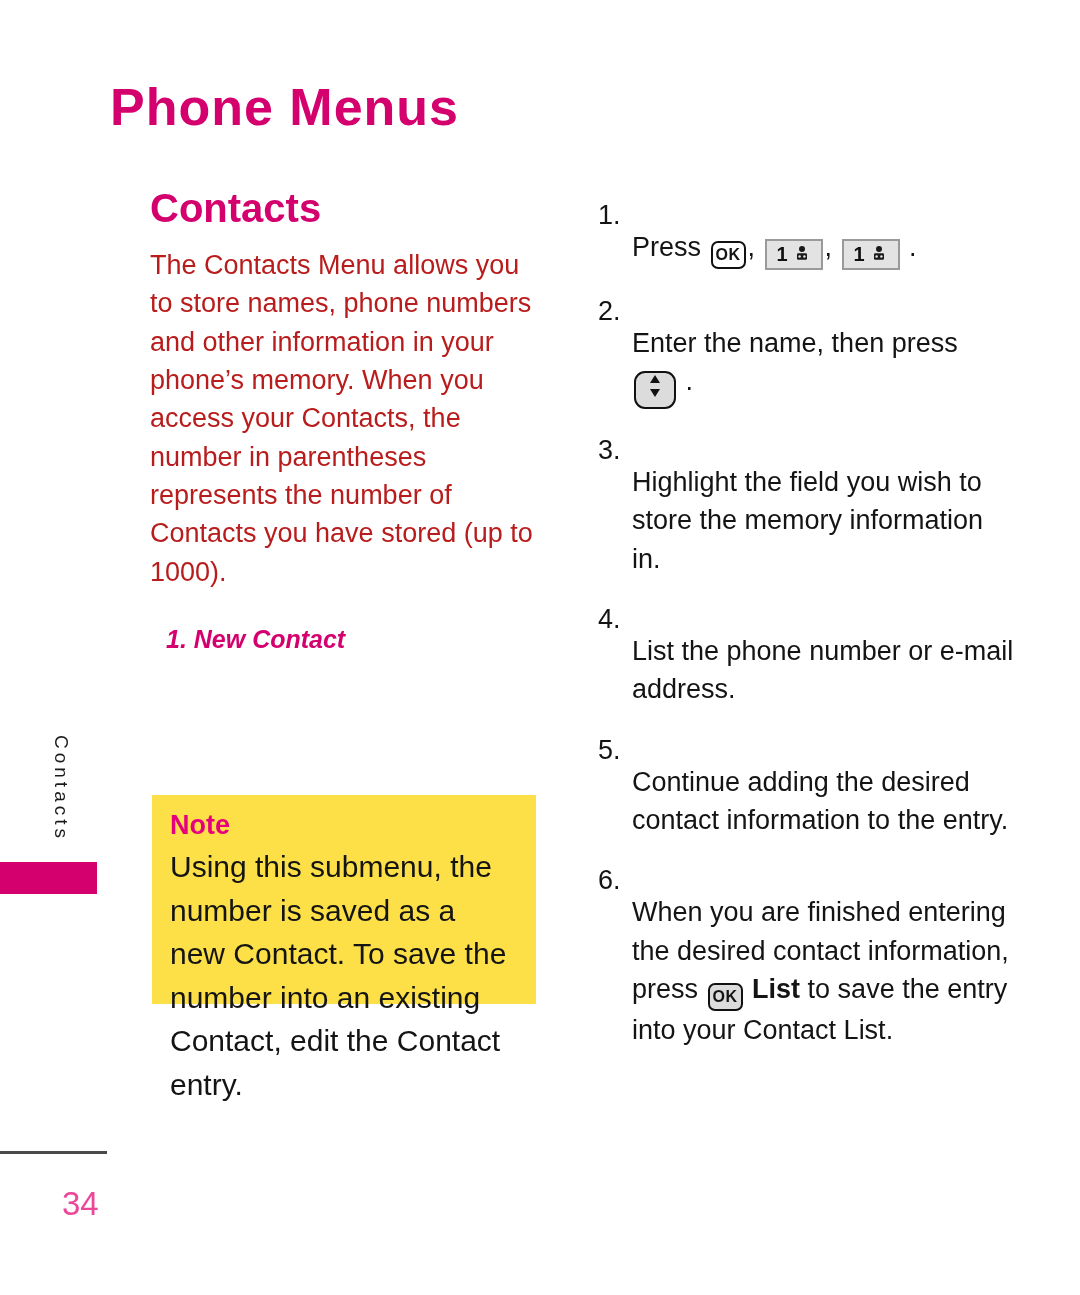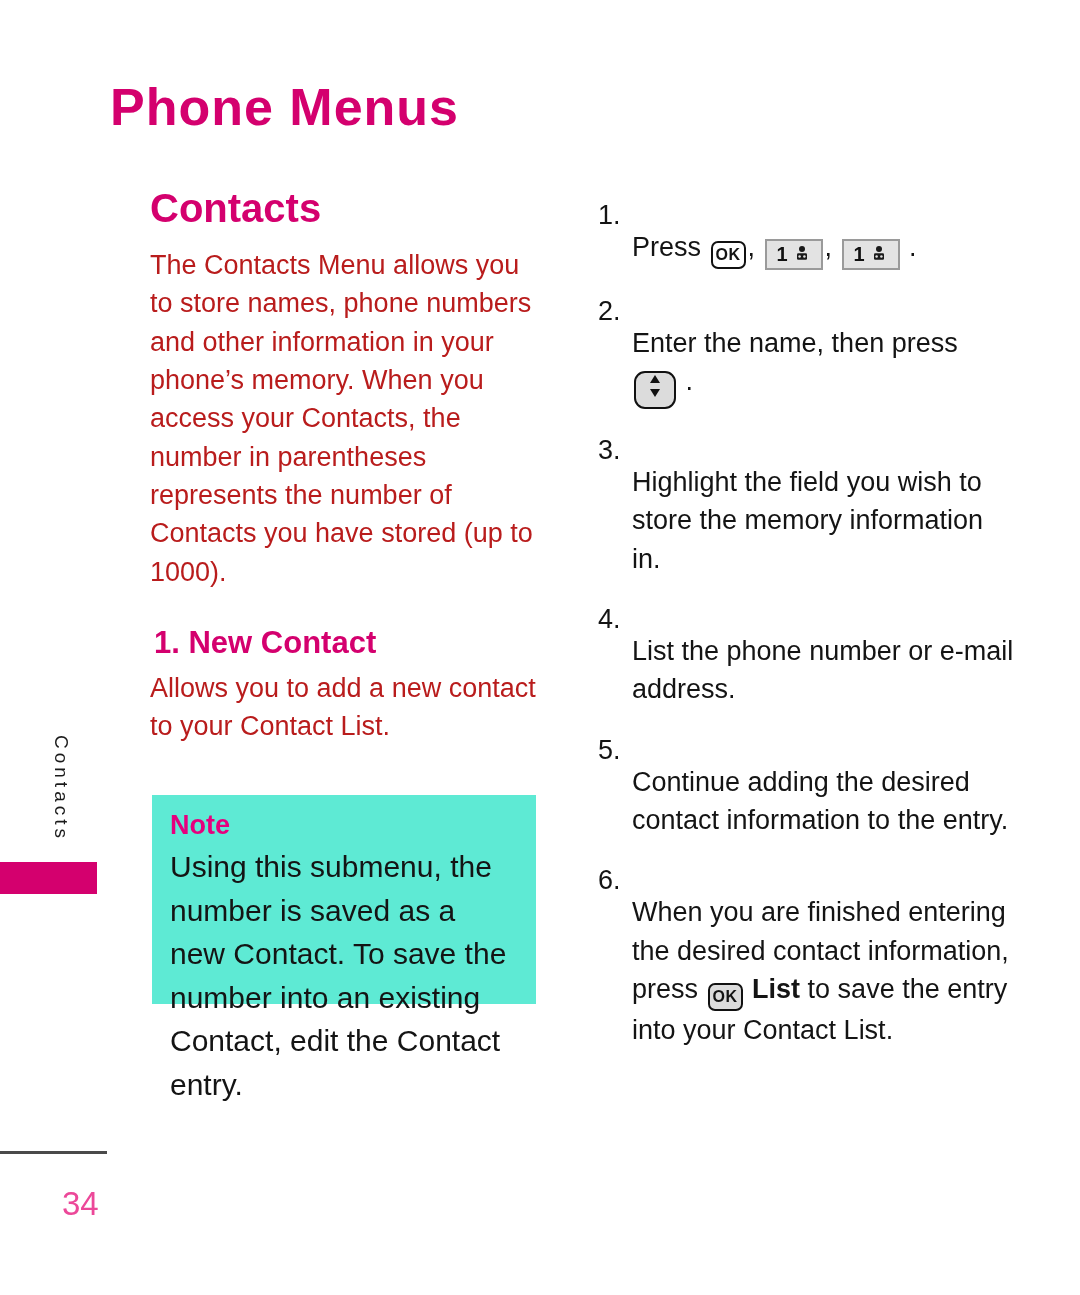--- a/index.html
+++ b/index.html
@@ -68,42 +68,43 @@
 
   .section-h1 {
     font-size: 40px;
     font-weight: 600;
     color: #D4006E;
     line-height: 1.1;
     margin: 0 0 16px 0;
     letter-spacing: 0px;
   }
   .section-h2 {
-    font-size: 31px;
+    font-size: 25px;
     font-weight: 600;
     color: #D4006E;
     line-height: 1.15;
-    margin: 34px 0 8px 4px;
+    margin: 34px 0 8px 16px;
+    font-style: italic;
   }
   .body-copy {
     font-size: 27px;
     line-height: 1.42;
     color: #b91c1c;
     margin: 0;
     font-weight: 400;
   }
 
   
   .note-box {
     position: absolute;
     left: 152px;
     top: 795px;
     width: 384px;
     height: 209px;
-    background: #5eead4;
+    background: #fde047;
     padding: 14px 18px 10px 18px;
   }
   .note-title {
     font-size: 27px;
     font-weight: 700;
     color: #E6007E;
     margin: 0 0 4px 0;
     line-height: 1.2;
   }
   .note-body {
@@ -206,21 +207,20 @@
 
 <div class="page-title">Phone Menus</div>
 
 <div class="side-tab-label">Contacts</div>
 <div class="side-tab-marker"></div>
 
 <div class="col-left">
   <h1 class="section-h1">Contacts</h1>
   <p class="body-copy">The Contacts Menu allows you to store names, phone numbers and other information in your phone’s memory. When you access your Contacts, the number in parentheses represents the number of Contacts you have stored (up to 1000).</p>
   <h2 class="section-h2">1. New Contact</h2>
-  <p class="body-copy">Allows you to add a new contact to your Contact List.</p>
 </div>
 
 <div class="note-box">
   <div class="note-title">Note</div>
   <p class="note-body">Using this submenu, the number is saved as a new Contact. To save the number into an existing Contact, edit the Contact entry.</p>
 </div>
 
 <div class="col-right">
 
   <div class="step">

